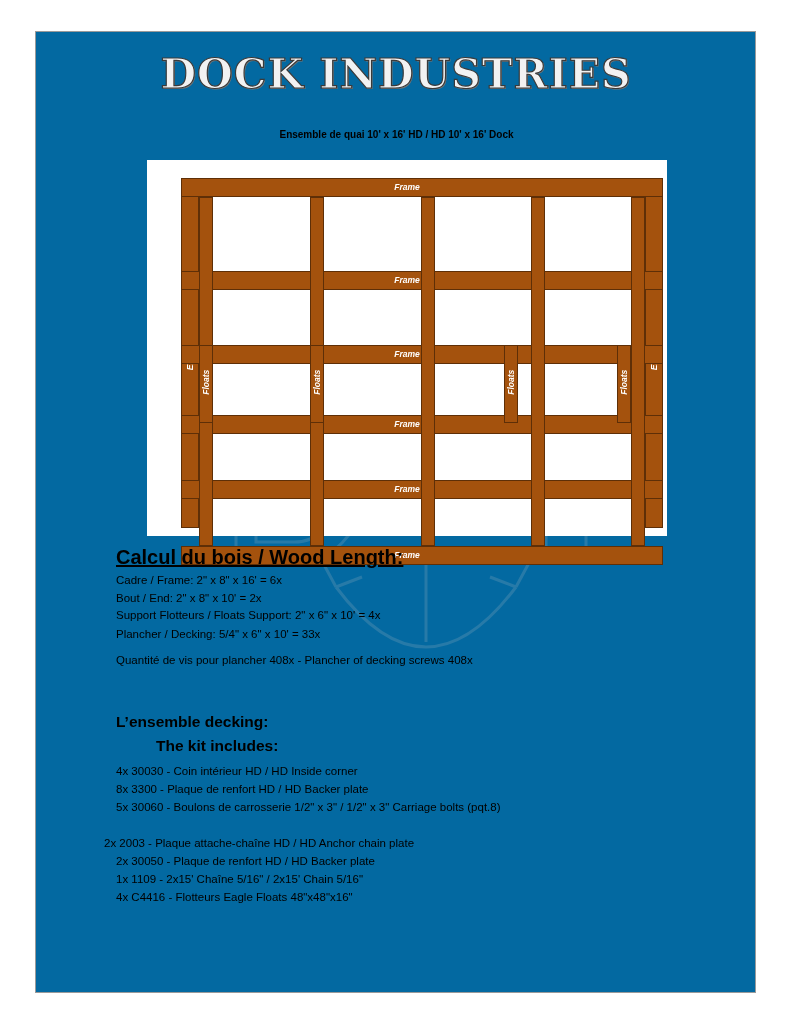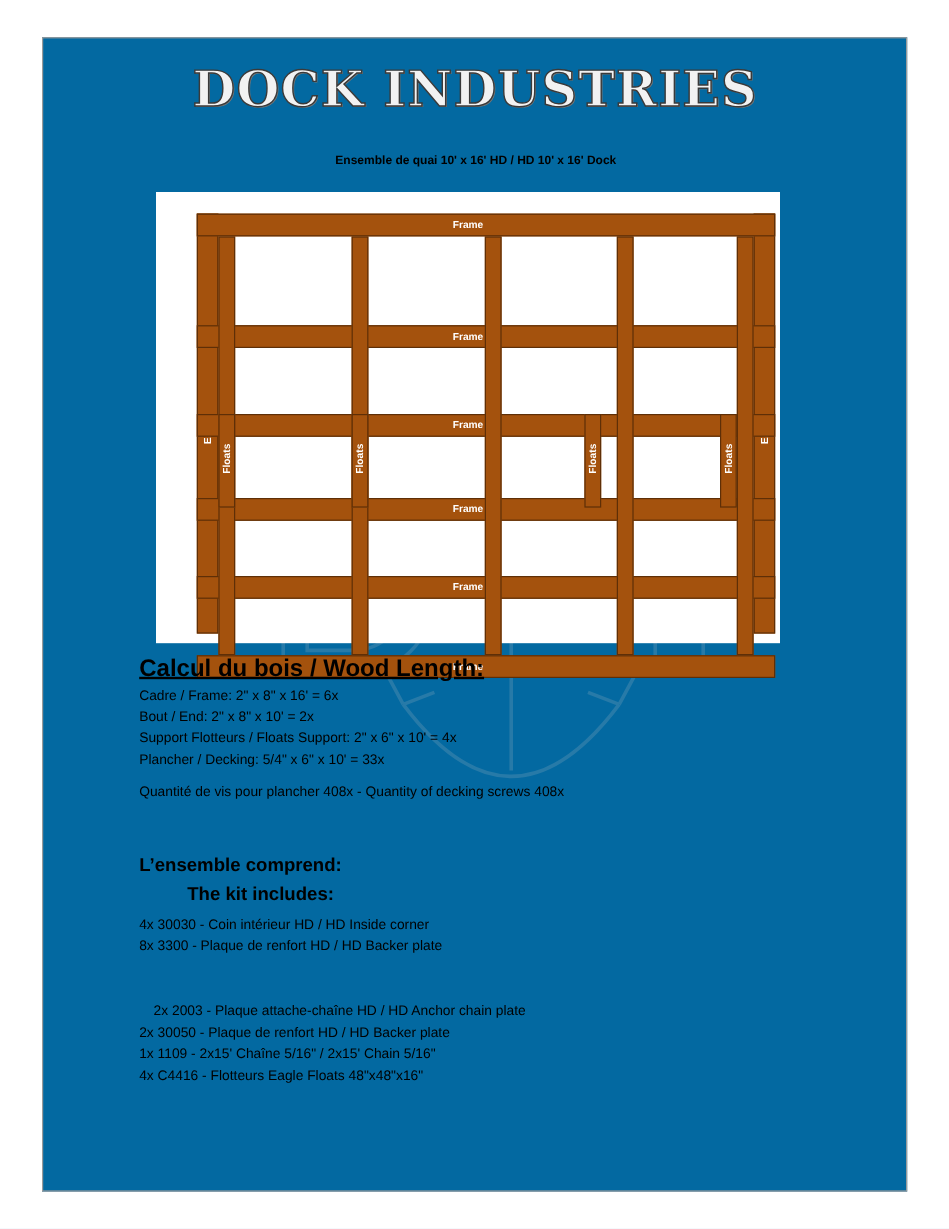--- a/index.html
+++ b/index.html
@@ -69,25 +69,26 @@
     width: 721px;
     text-align: center;
     font-size: 10px;
     font-weight: bold;
     color: #000;
   }
 
   
   .diagram {
     position: absolute;
-    left: 94px;
+    left: 111px;
     top: 128px;
     width: 520px;
     height: 376px;
     background: #ffffff;
+    font-style: italic;
   }
   .wood {
     position: absolute;
     background: #a4520d;
     border: 1px solid #5e2f07;
     box-sizing: border-box;
   }
   .wood-label {
     position: absolute;
     color: #ffffff;
@@ -195,25 +196,26 @@
 
   </div>
 
   <div class="section-head" style="left:80px; top:514px;">Calcul du bois / Wood Length:</div>
 
   <div class="line" style="left:80px; top:542px;">Cadre / Frame: 2" x 8" x 16' = 6x</div>
   <div class="line" style="left:80px; top:560px;">Bout / End: 2" x 8" x 10' = 2x</div>
   <div class="line" style="left:80px; top:556px;margin-top:21px;">Support Flotteurs / Floats Support: 2" x 6" x 10' = 4x</div>
   <div class="line" style="left:80px; top:596px;">Plancher / Decking: 5/4" x 6" x 10' = 33x</div>
 
-  <div class="line" style="left:80px; top:622px;">Quantité de vis pour plancher 408x - Quantity of decking screws 408x</div>
-
-  <div class="section-head2" style="left:80px; top:681px;">L’ensemble comprend:</div>
+  <div class="line" style="left:80px; top:622px;">Quantité de vis pour plancher 408x - Plancher of decking screws 408x</div>
+
+  <div class="section-head2" style="left:80px; top:681px;">L’ensemble decking:</div>
   <div class="section-head2" style="left:80px; top:705px;margin-left:40px;">The kit includes:</div>
 
   <div class="line" style="left:80px; top:733px;">4x 30030 - Coin intérieur HD / HD Inside corner</div>
   <div class="line" style="left:80px; top:751px;">8x 3300 - Plaque de renfort HD / HD Backer plate</div>
-  <div class="line" style="left:92px; top:805px;text-align:center;">2x 2003 - Plaque attache-chaîne HD / HD Anchor chain plate</div>
+  <div class="line" style="left:80px; top:769px;">5x 30060 - Boulons de carrosserie 1/2" x 3" / 1/2" x 3" Carriage bolts (pqt.8)</div>
+  <div class="line" style="left:68px; top:805px;text-align:center;">2x 2003 - Plaque attache-chaîne HD / HD Anchor chain plate</div>
   <div class="line" style="left:80px; top:823px;">2x 30050 - Plaque de renfort HD / HD Backer plate</div>
   <div class="line" style="left:80px; top:841px;">1x 1109 - 2x15' Chaîne 5/16" / 2x15' Chain 5/16"</div>
   <div class="line" style="left:80px; top:859px;">4x C4416 - Flotteurs Eagle Floats 48"x48"x16"</div>
 
 </div>
 
 </body></html>

